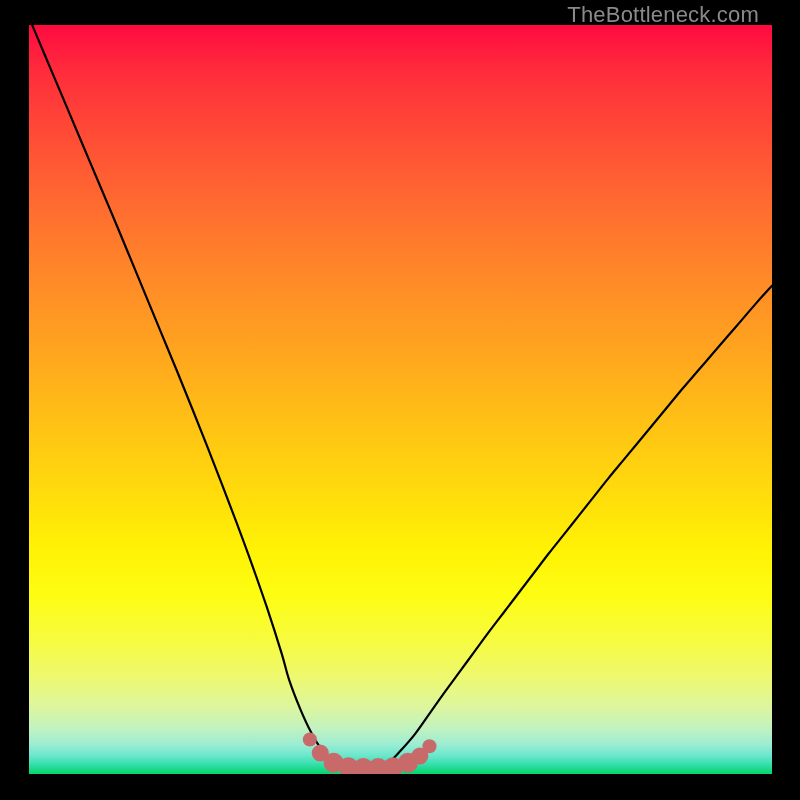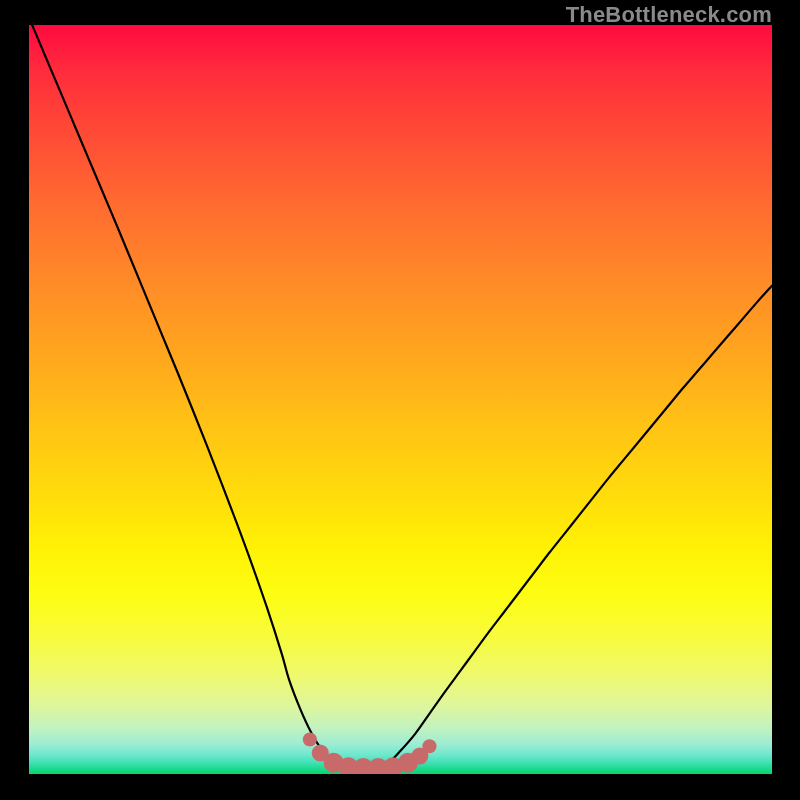--- a/index.html
+++ b/index.html
@@ -57,24 +57,24 @@
   svg.overlay {
     position: absolute;
     left: 0;
     top: 0;
     width: 743px;
     height: 749px;
   }
   .watermark {
     position: absolute;
     top: 2px;
-    right: 28px;
+    right: 41px;
     font-family: Arial, Helvetica, sans-serif;
     font-size: 22px;
-    font-weight: 700;
+    font-weight: 400;
     color: #8a8a8a;
     letter-spacing: 0.2px;
     text-align: right;
   }
 </style>
 </head>
 <body>
 
 <div class="frame">
   <div class="plot">

